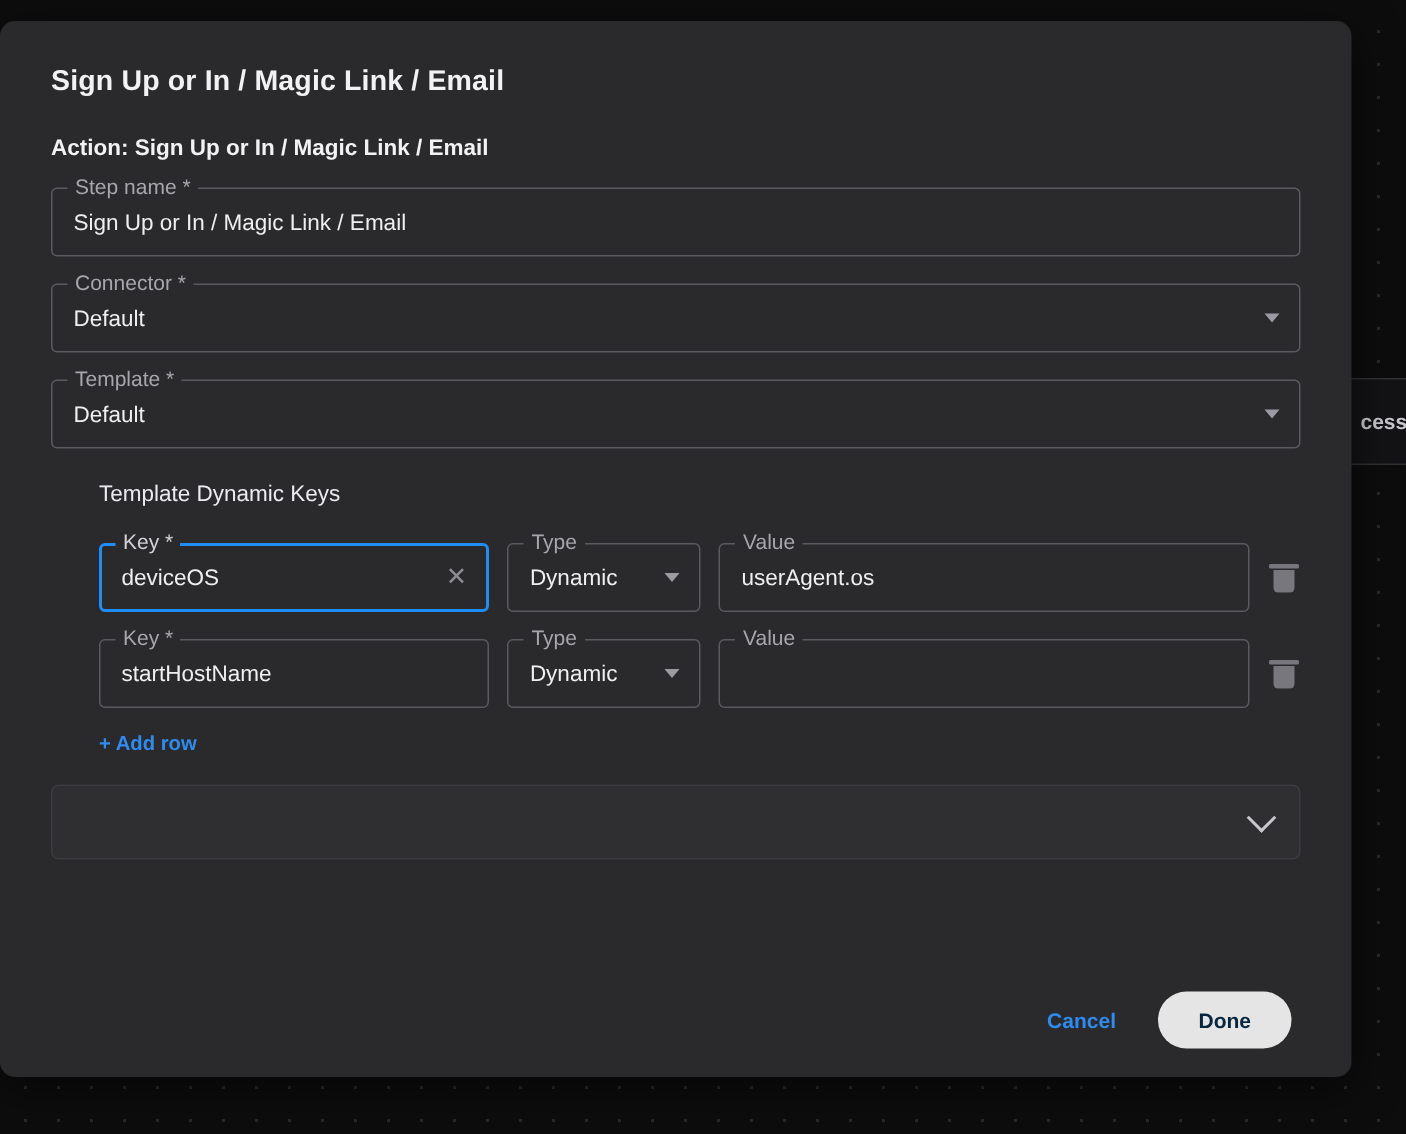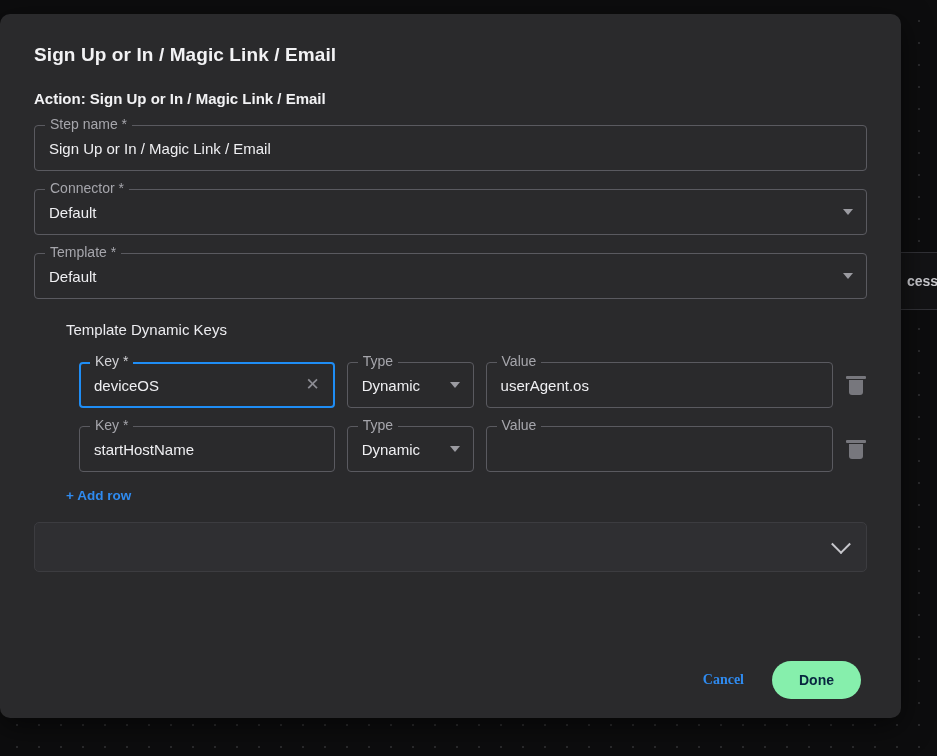--- a/index.html
+++ b/index.html
@@ -187,21 +187,20 @@
   .dyn-section { margin: 22px 0 0 32px; }
   .dyn-heading {
     color: #ececf0;
     font-size: 15px;
     margin-bottom: 6px;
   }
   .dyn-row {
     display: flex;
     align-items: flex-start;
     gap: 12px;
-    margin-left: 13px;
   }
   .dyn-row .col-key   { width: 262px; }
   .dyn-row .col-type  { width: 130px; }
   .dyn-row .col-value { width: 356px; }
 
   .trash {
     margin-top: 30px;
     width: 22px;
     height: 22px;
     position: relative;
@@ -257,26 +256,26 @@
     gap: 22px;
     padding-right: 40px;
     box-sizing: border-box;
   }
   .btn-cancel {
     background: none;
     border: none;
     color: #2f8bf0;
     font-size: 14px;
     font-weight: bold;
-    font-family: Liberation Serif, serif;
+    font-family: Liberation Sans, sans-serif;
     cursor: pointer;
     padding: 8px 6px;
   }
   .btn-done {
-    background: #86efac;
+    background: #e5e5e5;
     border: none;
     color: #07263f;
     font-size: 14px;
     font-weight: bold;
     font-family: "Liberation Sans", sans-serif;
     border-radius: 20px;
     padding: 11px 27px;
     cursor: pointer;
   }
 </style>

